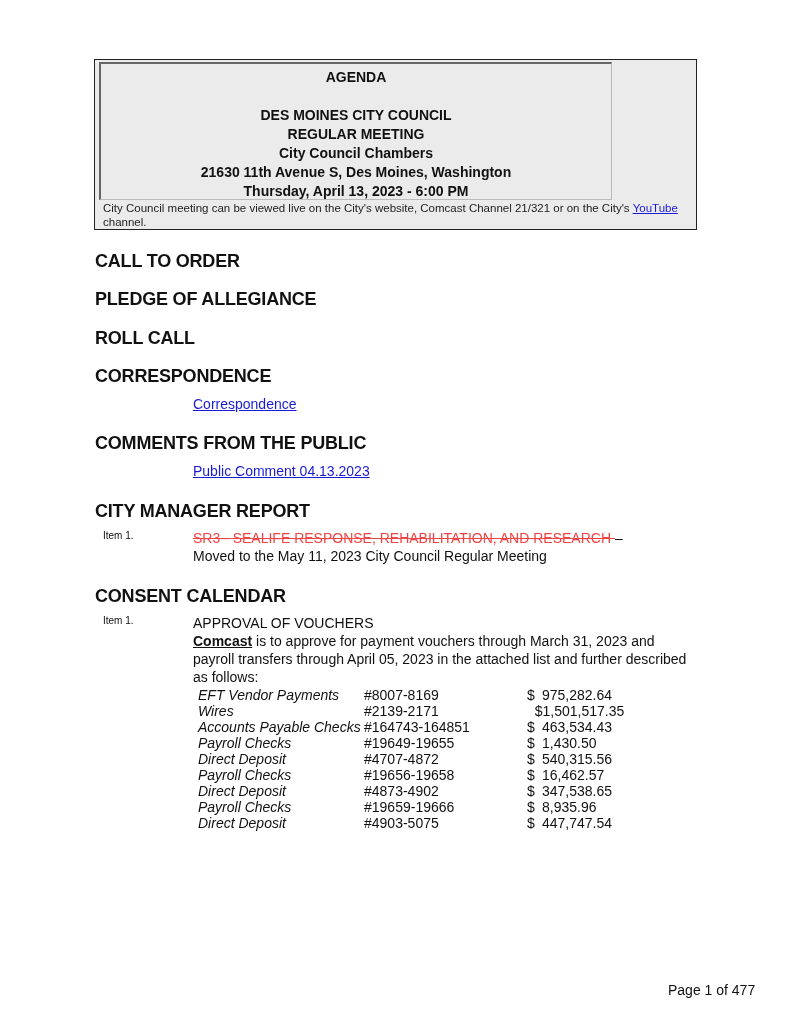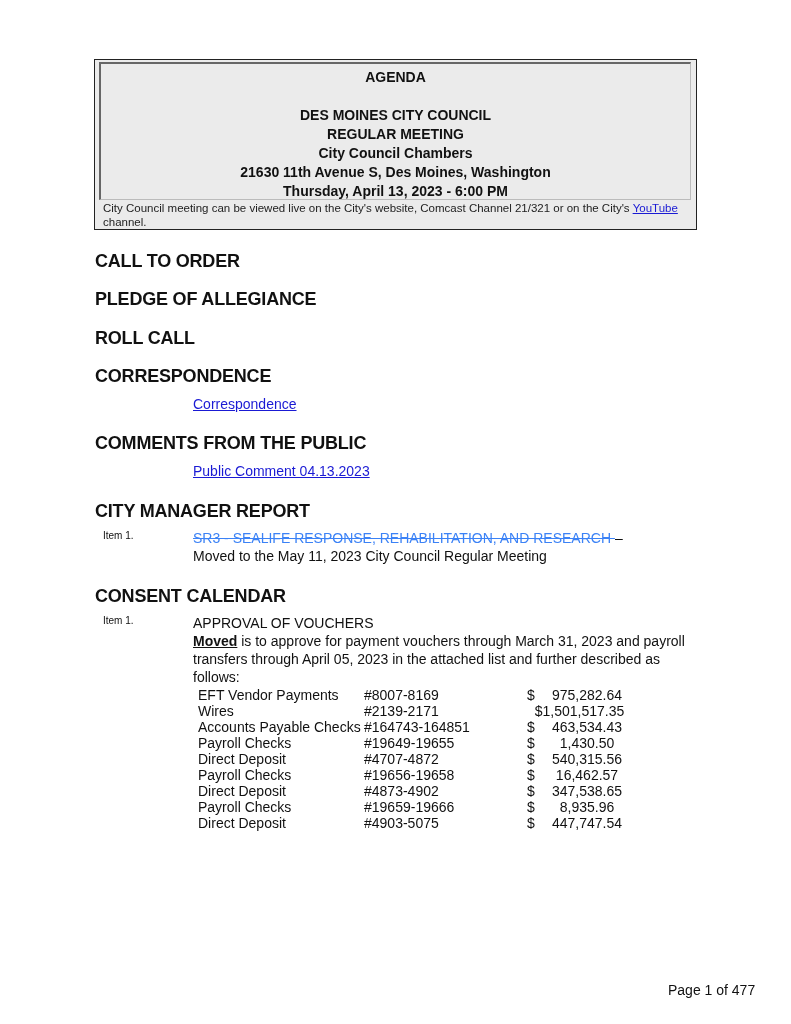--- a/index.html
+++ b/index.html
@@ -1,32 +1,32 @@
 <!DOCTYPE html>
 <html><head>
 <meta charset="utf-8">
 <style>
   html, body { margin: 0; padding: 0; background: #ffffff; }
   body { width: 791px; height: 1024px; position: relative; font-family: "Liberation Sans", sans-serif; color: #111; }
   .hdr-box { position: absolute; left: 94px; top: 59px; width: 603px; height: 171px; border: 1.5px solid #222; background: #ebebeb; box-sizing: border-box; }
-  .hdr-inner { position: absolute; left: 4px; top: 2px; width: 592px; height: 138px; border: 1px solid #bbb; border-top: 2px solid #666; border-left: 2px solid #666; box-sizing: border-box; }
+  .hdr-inner { position: absolute; left: 4px; top: 2px; width: 513px; height: 138px; border: 1px solid #bbb; border-top: 2px solid #666; border-left: 2px solid #666; box-sizing: border-box; }
   .hdr-line { position: absolute; left: 0; width: 100%; text-align: center; font-weight: bold; font-size: 14px; }
   .hdr-note { position: absolute; left: 8px; top: 141px; width: 590px; font-size: 11.5px; line-height: 14px; color: #222; }
   a.link { color: #1a1ad4; text-decoration: underline; }
   .sec { position: absolute; left: 95px; font-weight: bold; font-size: 18px; letter-spacing: -0.2px; }
   .sublink { position: absolute; left: 193px; font-size: 14px; }
   .item-lbl { position: absolute; left: 103px; font-size: 10px; }
   .item-txt { position: absolute; left: 193px; font-size: 14px; line-height: 18px; }
-  .strike { color: #3b82f6; text-decoration: line-through; }
+  .strike { color: #ef4444; text-decoration: line-through; }
   table.vouchers { position: absolute; left: 198px; top: 687px; border-collapse: collapse; font-size: 14px; }
   table.vouchers td { padding: 0; line-height: 16px; vertical-align: middle; }
-  td.c1 { width: 166px; }
+  td.c1 { width: 166px; font-style: italic; }
   td.c2 { width: 163px; }
   td.c3 { width: 15px; }
-  td.c4 { width: 90px; text-align: center; }
+  td.c4 { width: 90px; text-align: left; }
   .footer { position: absolute; left: 668px; top: 982px; font-size: 14px; }
 </style>
 </head>
 <body>
 
 <div class="hdr-box">
   <div class="hdr-inner">
     <div class="hdr-line" style="top:5px">AGENDA</div>
     <div class="hdr-line" style="top:43px">DES MOINES CITY COUNCIL</div>
     <div class="hdr-line" style="top:81px">City Council Chambers</div>
@@ -49,21 +49,21 @@
 <div class="item-lbl" style="top:530px">Item 1.</div>
 <div class="item-txt" style="top:529px">
   <span class="strike">SR3 - SEALIFE RESPONSE, REHABILITATION, AND RESEARCH </span><span>–</span><br>
   <span>Moved to the May 11, 2023 City Council Regular Meeting</span>
 </div>
 
 <div class="sec" style="top:586px">CONSENT CALENDAR</div>
 <div class="item-lbl" style="top:615px">Item 1.</div>
 <div class="item-txt" style="top:614px; width:500px;">
   <div>APPROVAL OF VOUCHERS</div>
-  <div><span style="font-weight:bold;text-decoration:underline">Moved</span><span> is to approve for payment vouchers through March 31, 2023 and payroll transfers through April 05, 2023 in the attached list and further described as follows:</span></div>
+  <div><span style="font-weight:bold;text-decoration:underline">Comcast</span><span> is to approve for payment vouchers through March 31, 2023 and payroll transfers through April 05, 2023 in the attached list and further described as follows:</span></div>
 </div>
 
 <table class="vouchers">
   <tbody>
       <tr>
         <td class="c1">EFT Vendor Payments</td>
         <td class="c2">#8007-8169</td>
         <td class="c3">$</td>
         <td class="c4">975,282.64</td>
       </tr>

